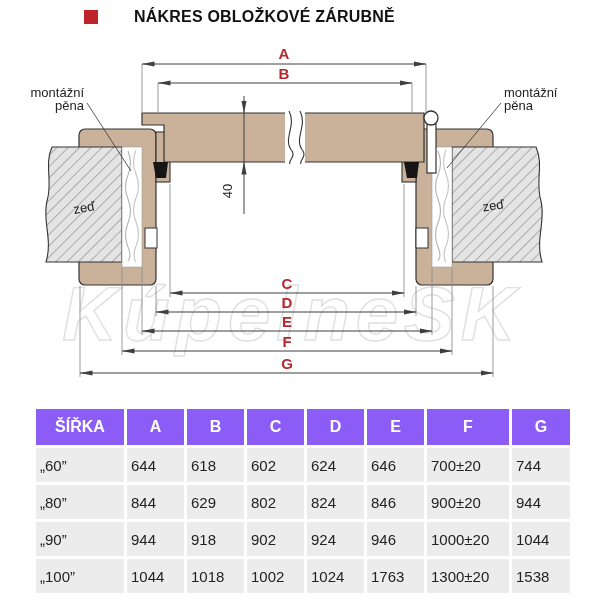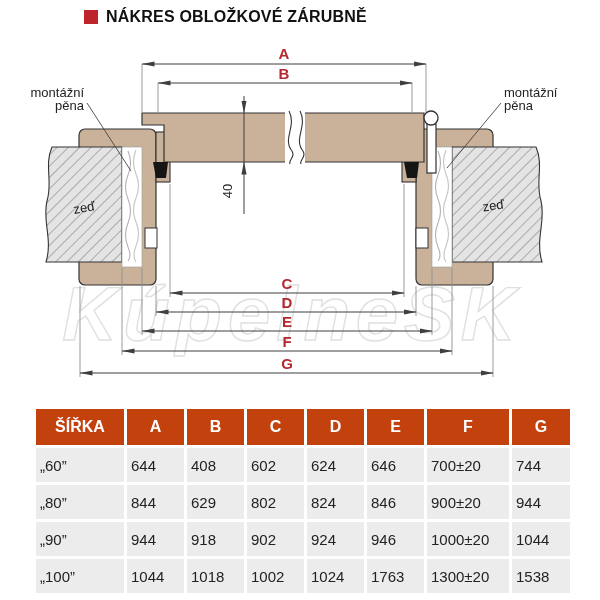--- a/index.html
+++ b/index.html
@@ -1,35 +1,35 @@
 <!DOCTYPE html>
 <html><head>
 <meta charset="utf-8">
 <style>
   html,body{margin:0;padding:0;}
   body{
     width:600px;height:600px;background:#ffffff;overflow:hidden;position:relative;
     font-family:"Liberation Sans", sans-serif;
   }
   
-  .title-bar{position:absolute;top:8px;left:84px;display:flex;align-items:center;z-index:5;}
+  .title-bar{position:absolute;top:8px;left:84px;display:flex;align-items:center;z-index:5;gap:28px;}
   .title-bullet{width:14px;height:14px;background:#be252b;flex:0 0 auto;}
   .title-text{margin-left:8px;font-size:16px;font-weight:bold;color:#111;letter-spacing:.2px;white-space:nowrap;}
   
   svg.diagram{position:absolute;top:0;left:0;}
   .dim-label{font-size:15px;font-weight:bold;fill:#b5282e;}
   .small-label{font-size:13px;fill:#222;}
   .wm{font-size:76px;font-weight:bold;font-style:italic;fill:none;stroke:#e0e0e0;stroke-width:1.4px;letter-spacing:6px;}
   
   table.spec{
     position:absolute;top:406px;left:33px;width:534px;
     border-collapse:separate;border-spacing:3px;table-layout:fixed;
   }
   table.spec th{
-    background:#c2410c;color:#fff;font-size:16px;font-weight:bold;
+    background:#8b5cf6;color:#fff;font-size:16px;font-weight:bold;
     height:36px;text-align:center;padding:0;margin-left:10px;
   }
   table.spec td{
     background:#ececec;color:#222;font-size:15px;
     height:26px;text-align:left;padding:4px;white-space:nowrap;
   }
 </style>
 </head>
 <body>
 
@@ -166,21 +166,21 @@
       <th>D</th>
       <th>E</th>
       <th>F</th>
       <th>G</th>
     </tr>
   </thead>
   <tbody>
     <tr>
       <td>„60”</td>
       <td>644</td>
-      <td>408</td>
+      <td>618</td>
       <td>602</td>
       <td>624</td>
       <td>646</td>
       <td>700±20</td>
       <td>744</td>
     </tr>
     <tr>
       <td>„80”</td>
       <td>844</td>
       <td>629</td>

